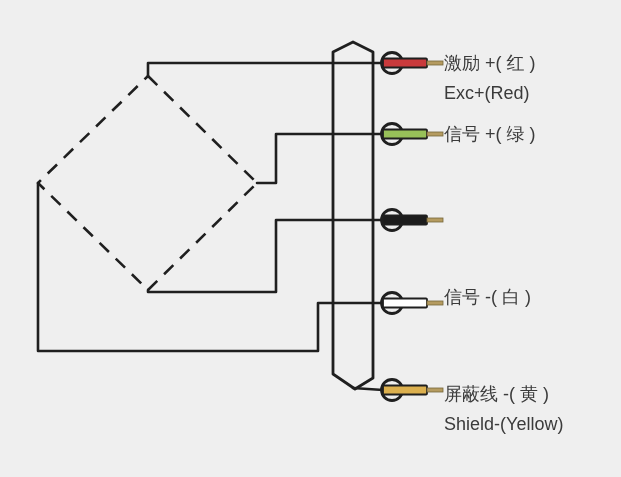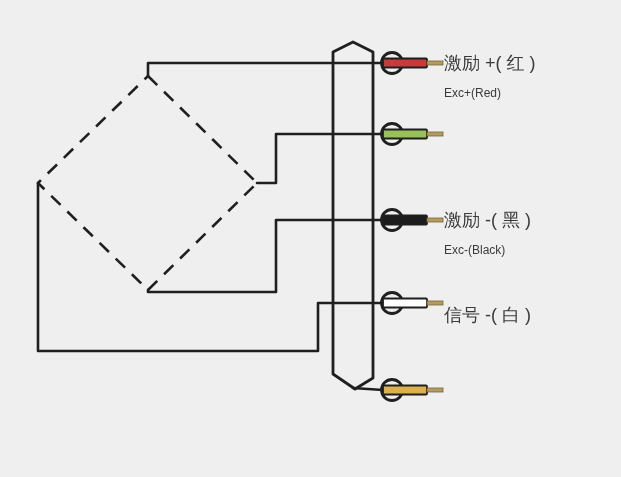--- a/index.html
+++ b/index.html
@@ -16,21 +16,21 @@
   .wire{fill:none;stroke:#1f1f1f;stroke-width:2.6;stroke-linejoin:round;stroke-linecap:round;}
   .bridge{fill:none;stroke:#1f1f1f;stroke-width:2.6;stroke-linejoin:round;
           stroke-dasharray:13 9.5;stroke-linecap:butt;}
   .cable{fill:none;stroke:#1f1f1f;stroke-width:2.8;stroke-linejoin:round;}
   .ring{fill:none;stroke:#1f1f1f;stroke-width:2.8;}
   .lead{stroke:#1f1f1f;stroke-width:1.8;}
   .tipr{stroke:#77663a;stroke-width:0.8;}
   .labels{position:absolute;left:0;top:0;width:621px;height:358px;}
   .label{position:absolute;left:444px;width:176px;color:#3b3b3b;}
   .label .zh{font-size:18px;line-height:30px;white-space:nowrap;}
-  .label .en{font-size:12px;line-height:30px;white-space:nowrap;}
+  .label .en{font-size:18px;line-height:30px;white-space:nowrap;}
 </style>
 </head>
 <body>
 
 <div class="stage">
 
   <svg width="621" height="477" viewBox="0 0 621 477">
 
     <g>
       <path class="bridge" d="M 148 76 L 257 183 L 148 290 L 38 183 Z"></path>
@@ -78,23 +78,24 @@
       <rect class="tipr" x="427" y="388" width="16" height="4" fill="#b59b60"></rect>
     </g>
   </svg>
 
   <div class="labels">
     <div class="label" style="top:48px">
       <div class="zh">激励 +( 红 )</div>
       <div class="en">Exc+(Red)</div>
     </div>
     <div class="label" style="top:119px">
+      <div class="zh">信号 +( 绿 )</div>
     </div>
-    <div class="label" style="top:205px">
-      <div class="zh">激励 -( 黑 )</div>
-      <div class="en">Exc-(Black)</div>
+    <div class="label" style="top:282px">
+      <div class="zh">信号 -( 白 )</div>
     </div>
-    <div class="label" style="top:300px">
-      <div class="zh">信号 -( 白 )</div>
+    <div class="label" style="top:379px">
+      <div class="zh">屏蔽线 -( 黄 )</div>
+      <div class="en">Shield-(Yellow)</div>
     </div>
   </div>
 
 </div>
 
 </body></html>

